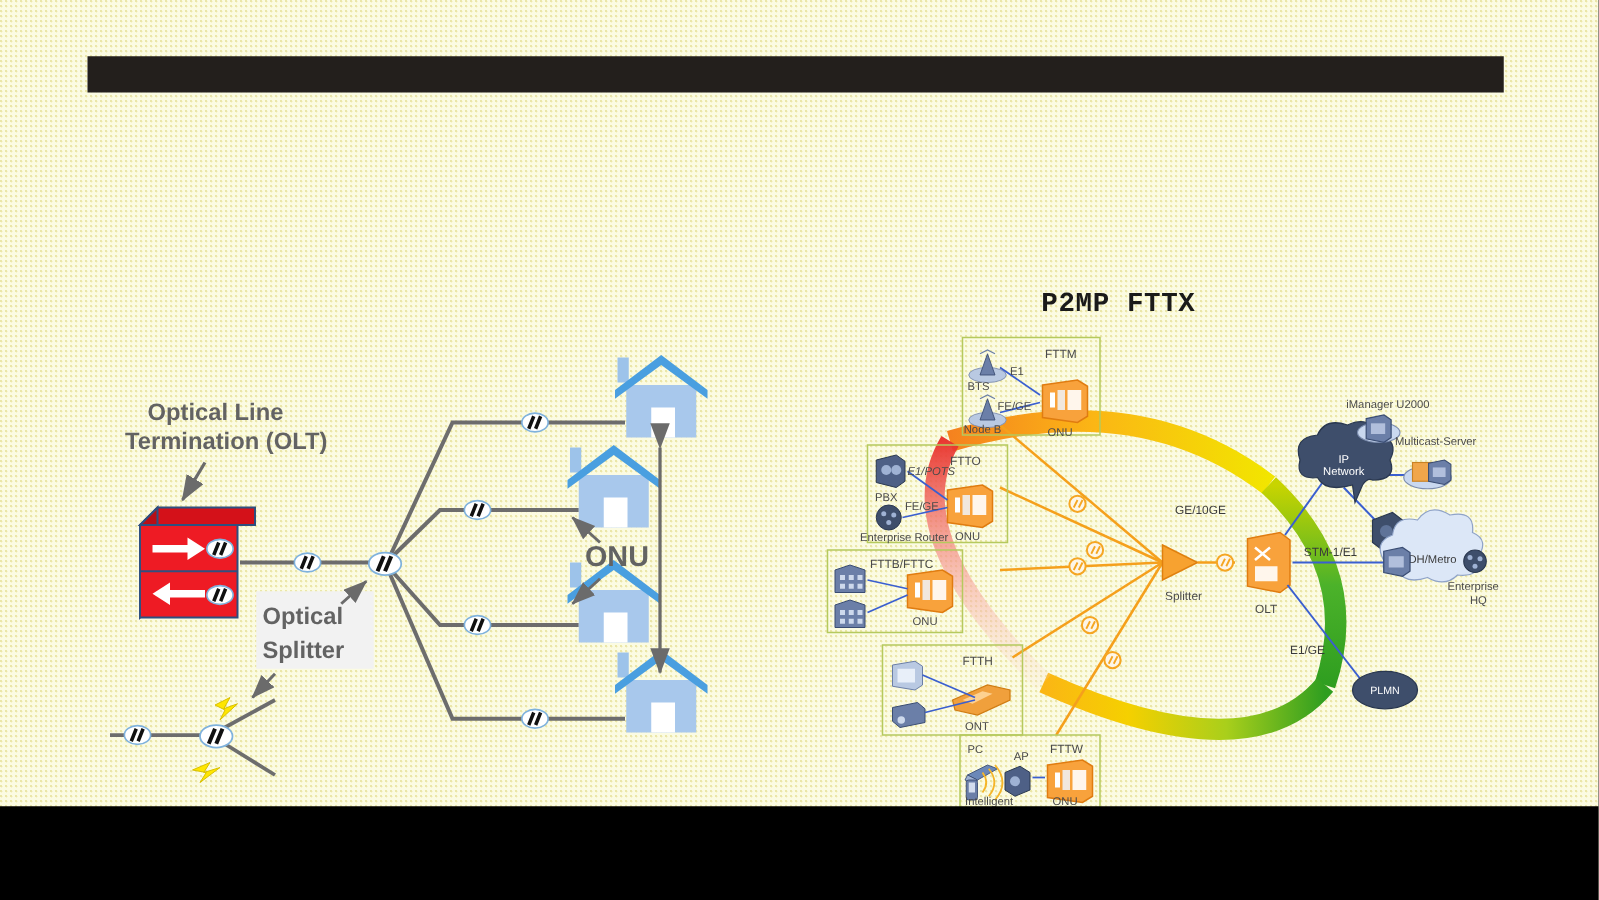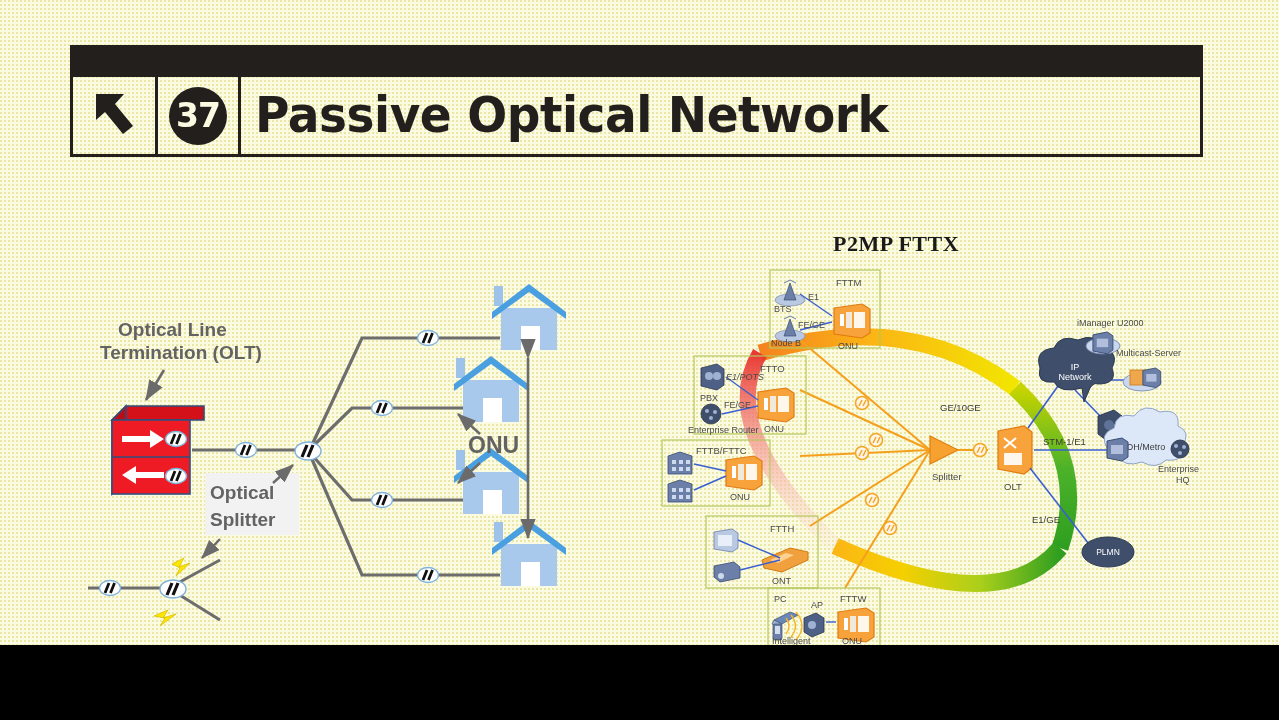--- a/index.html
+++ b/index.html
@@ -98,53 +98,36 @@
     background: #000;
   }
   
   .diagram { position: absolute; }
   #left-diagram { left: 80px; top: 258px; width: 520px; height: 375px; }
   #right-diagram { left: 640px; top: 228px; width: 560px; height: 420px; }
   #p2mp-title {
     position: absolute;
     left: 833px;
     top: 231px;
-    font-family: Liberation Serif, serif;
+    font-family: Liberation Mono, monospace;
     font-weight: bold;
     font-size: 22px;
     color: #1a1a1a;
     letter-spacing: 0.5px;
   }
   svg { display: block; overflow: visible; }
   .lbl { font-family: "Liberation Sans", sans-serif; }
 </style>
 </head>
 <body>
 
 <div id="slide">
 
   <div id="header">
     <div id="header-topbar"></div>
-    <div id="header-box">
-
-      <div class="hdr-cell" id="hdr-back">
-        <svg id="back-arrow-icon" width="48" height="52" viewBox="0 0 48 52">
-          <path d="M6 4 L6 30 L15 22 L33 44 L43 36 L25 14 L34 4 Z" fill="#231f1c"></path>
-        </svg>
-      </div>
-
-      <div class="hdr-cell" id="hdr-num">
-        <div id="num-badge">37</div>
-      </div>
-
-      <div class="hdr-cell" id="hdr-title">
-        <span>Passive Optical Network</span>
-      </div>
-
-    </div>
   </div>
 
   <div class="diagram" id="left-diagram">
     <svg width="520" height="375" viewBox="0 0 520 375">
       <defs>
 
         <g id="conn">
           <ellipse cx="0" cy="0" rx="13" ry="9" fill="#ffffff" stroke="#7fb2dd" stroke-width="1.4"></ellipse>
           <path d="M-6 6 L-1 -6 M0 6 L5 -6" stroke="#111" stroke-width="3.2" fill="none"></path>
         </g>

